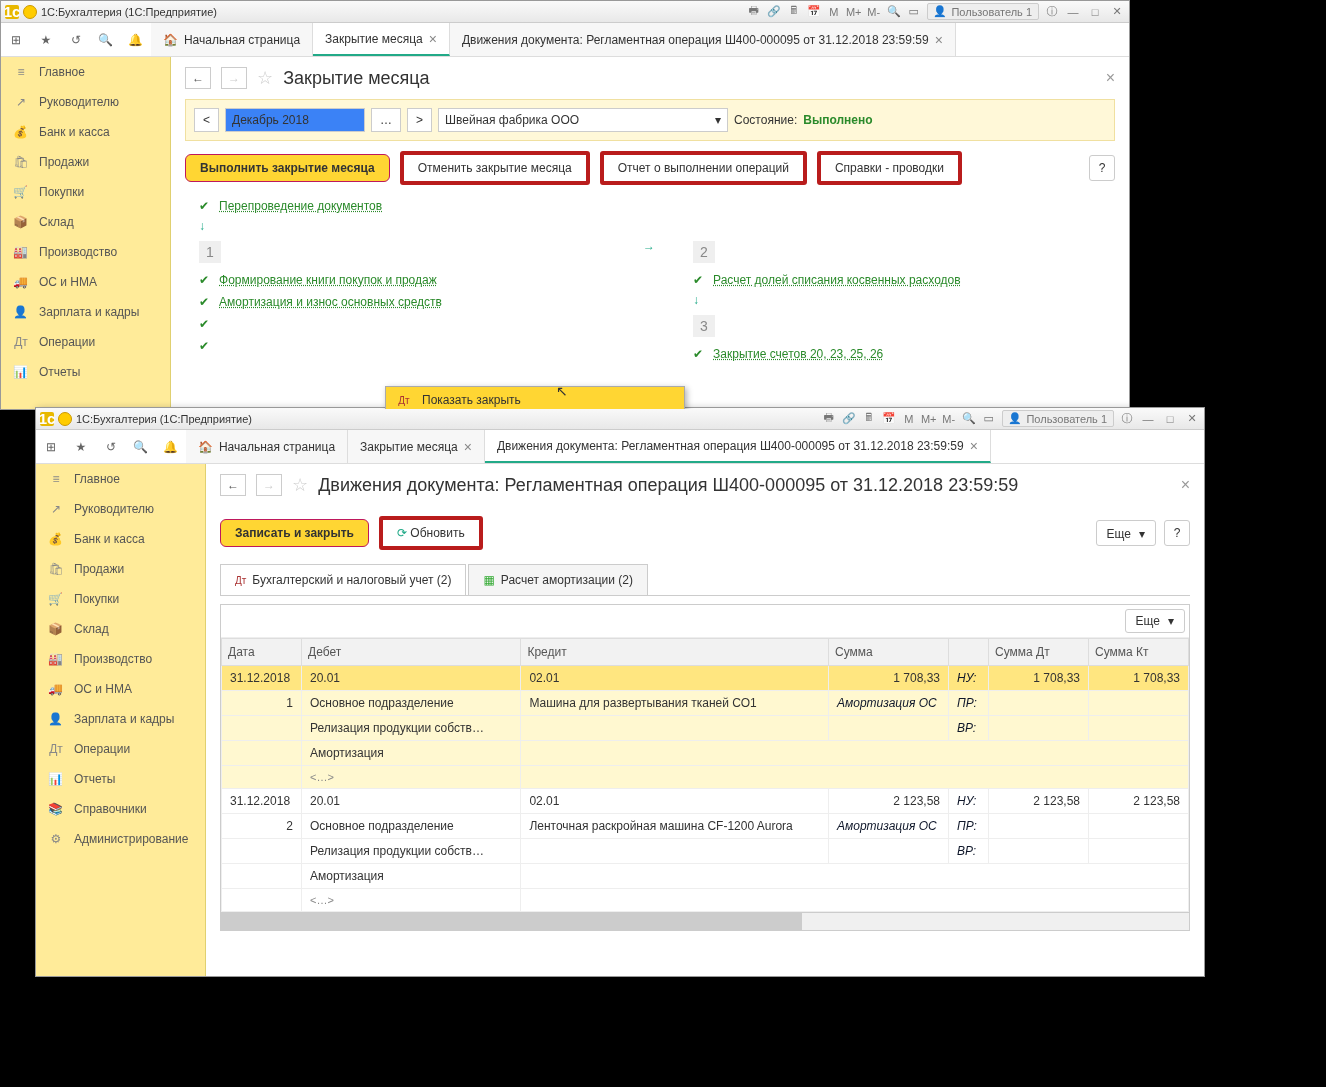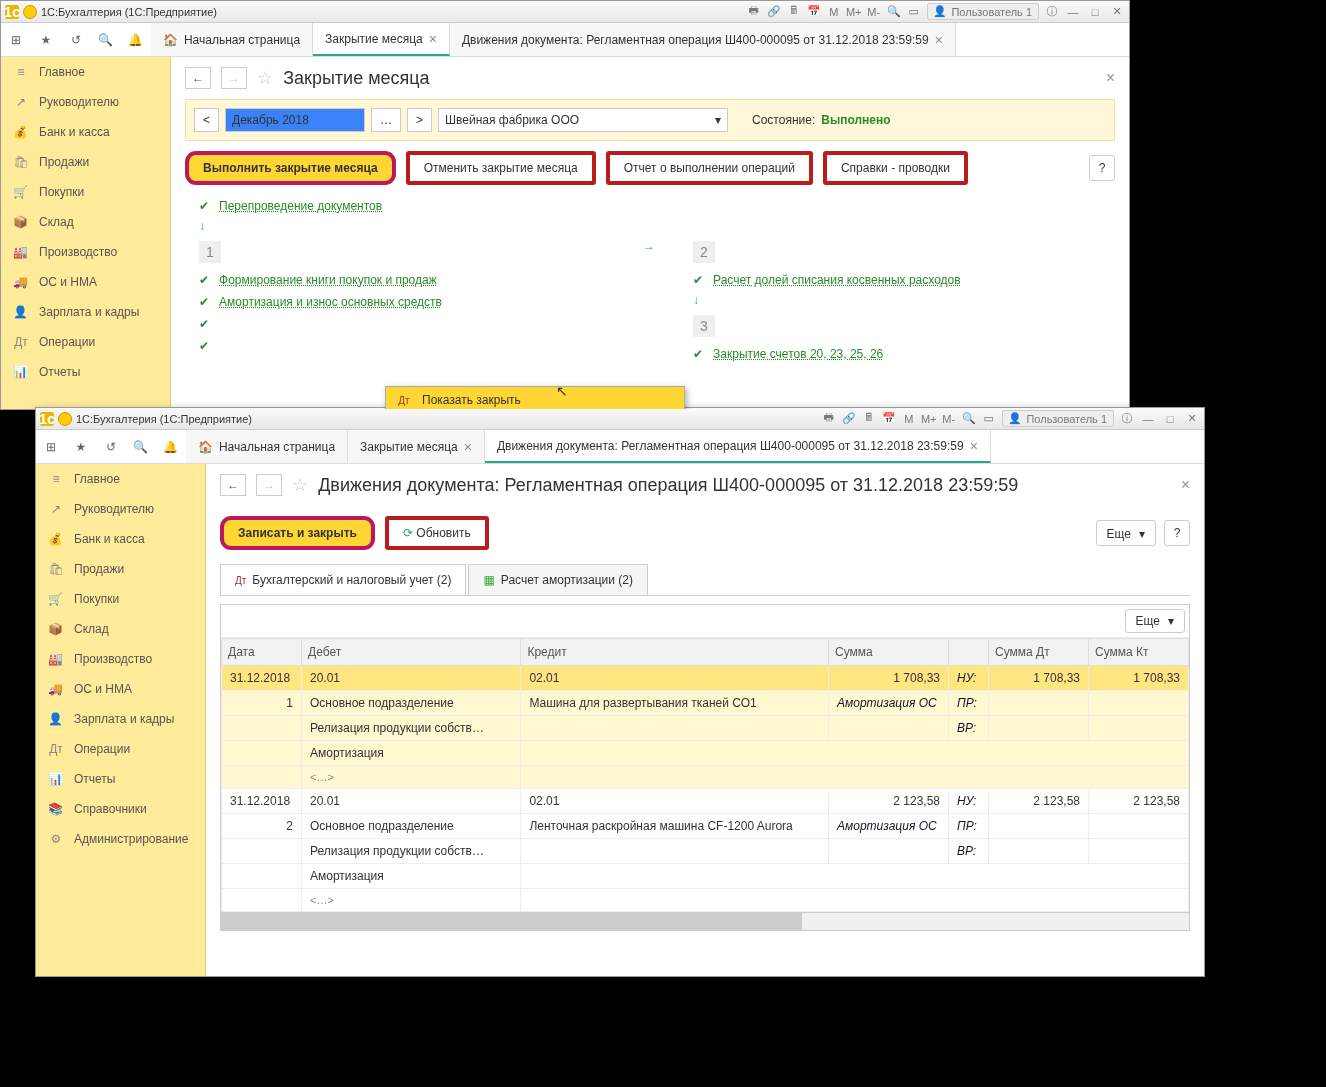--- a/index.html
+++ b/index.html
@@ -34,25 +34,25 @@
 .navbtn { border:1px solid #ccc; background:#fff; width:26px; height:22px; display:inline-flex; align-items:center; justify-content:center; cursor:pointer; color:#555; }
 .navbtn.dis { color:#ccc; }
 .star { color:#ccc; font-size:18px; }
 .page-title { font-size:18px; font-weight:500; }
 .close-page { margin-left:auto; color:#999; font-size:16px; cursor:pointer; }
 
 .band { background:#fff8d8; border:1px solid #f0e0a0; margin:0 14px; padding:8px; display:flex; align-items:center; gap:6px; }
 .ctrl-btn { border:1px solid #ccc; background:#fff; padding:3px 8px; height:24px; display:inline-flex; align-items:center; cursor:pointer; }
 .period-input { border:1px solid #ccc; background:#3b82f6; height:24px; padding:0 6px; display:inline-flex; align-items:center; width:140px; }
 .org-input { border:1px solid #ccc; background:#fff; height:24px; padding:0 6px; display:inline-flex; align-items:center; width:290px; justify-content:space-between; }
-.status-label { margin-left:18px; }
+.status-label { }
 .status-value { color:#2a8a2a; font-weight:bold; }
 
 .action-row { display:flex; align-items:center; gap:10px; padding:10px 14px; }
-.btn-yellow { background:#ffd633; border:4px solid #be185d; padding:6px 14px; font-weight:bold; cursor:pointer; border-radius:11px; }
+.btn-yellow { background:#ffd633; border:1px solid #be185d; padding:6px 14px; font-weight:bold; cursor:pointer; border-radius:6px; }
 .btn-white { background:#fff; border:4px solid #b91c1c; padding:6px 14px; cursor:pointer; border-radius:3px; }
 .help-btn { border:1px solid #ccc; background:#fff; width:26px; height:26px; display:flex; align-items:center; justify-content:center; border-radius:3px; margin-left:auto; }
 
 .op-row { display:flex; align-items:center; gap:10px; padding:4px 28px; }
 .check { color:#2a8a2a; }
 .op-link { color:#2a8a2a; text-decoration:underline dotted; cursor:pointer; }
 .step-num { background:#efefef; width:22px; height:22px; display:inline-flex; align-items:center; justify-content:center; font-size:14px; color:#888; margin-right:8px; }
 .step-hdr { padding:6px 28px; }
 .two-col { display:flex; gap:30px; padding:0 0 0 0; }
 .col { flex:1; position:relative; }

